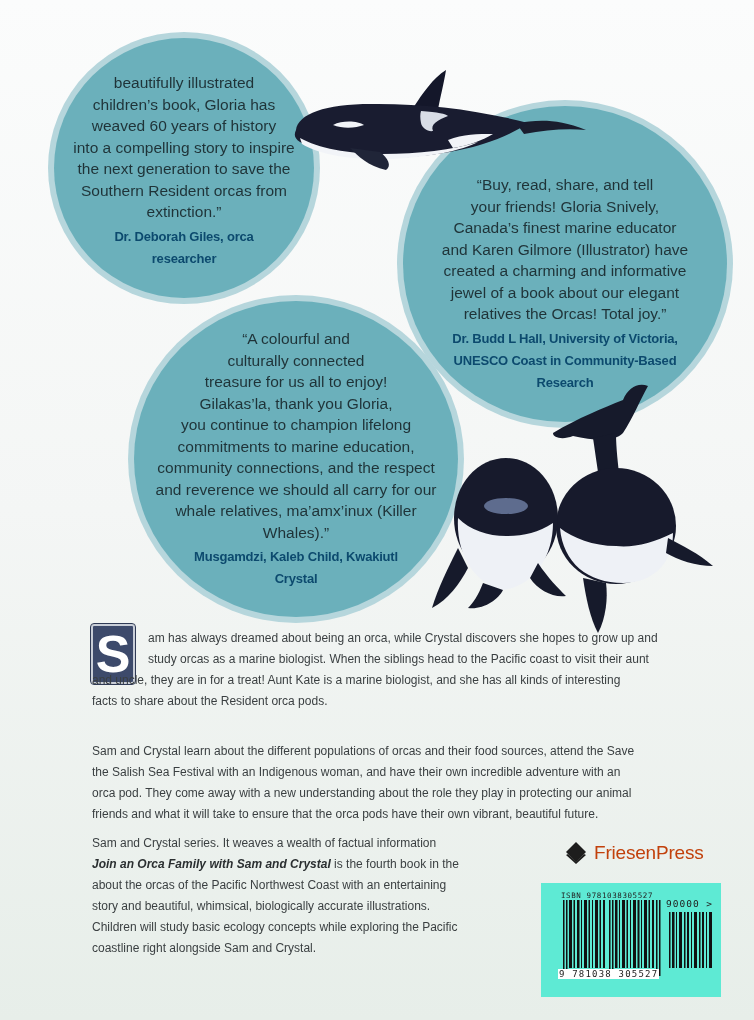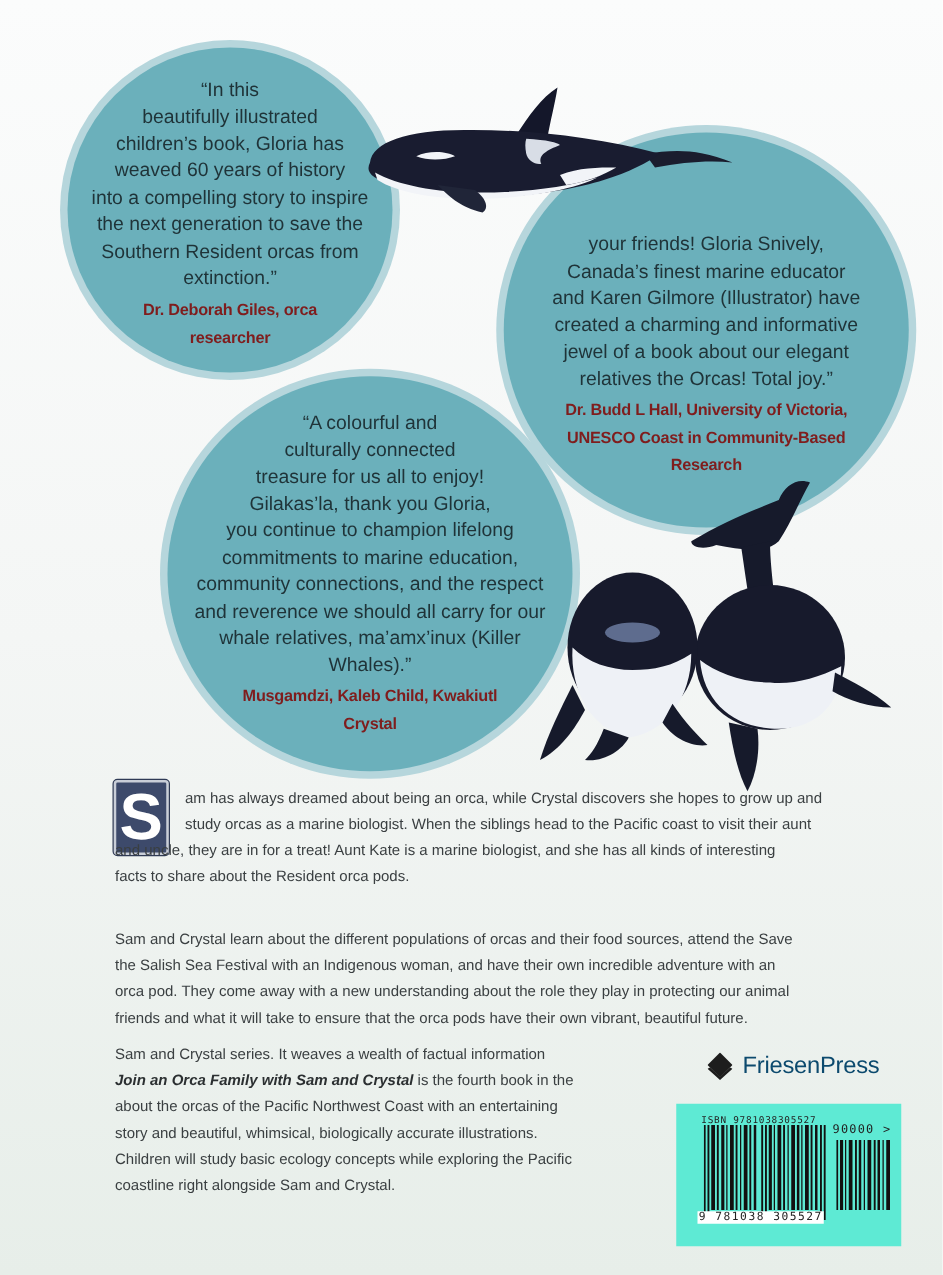--- a/index.html
+++ b/index.html
@@ -15,21 +15,21 @@
     box-shadow: 0 0 0 6px #b6d6dc;
     display: flex; flex-direction: column; align-items: center; justify-content: center;
     text-align: center; box-sizing: border-box;
   }
   .quote {
     color: #1f3338; font-size: 15.5px; line-height: 21.5px;
     font-family: "Liberation Sans", sans-serif;
   }
   .quote span { display: block; white-space: nowrap; }
   .attrib {
-    color: #7f1d1d; font-weight: bold; font-size: 13px; line-height: 22px;
+    color: #0c4a6e; font-weight: bold; font-size: 13px; line-height: 22px;
     margin-top: 3px; font-family: "Liberation Sans", sans-serif;
     letter-spacing: -0.2px;
   }
   .attrib span { display: block; white-space: nowrap; }
 
   #c1 { left: 54px; top: 38px; width: 260px; height: 260px; padding-top: 6px; }
   #c2 { left: 403px; top: 106px; width: 324px; height: 316px; padding-top: 40px; }
   #c3 { left: 134px; top: 301px; width: 324px; height: 316px; padding-top: 0px; }
 
   .orca-svg { position: absolute; }
@@ -48,21 +48,21 @@
     border-radius: 3px; color: #fff; font-weight: bold; font-size: 52px;
     display: flex; align-items: center; justify-content: center;
     font-family: "Liberation Sans", sans-serif; box-sizing: border-box;
   }
   .indent { padding-left: 56px; }
   .italic-bold { font-style: italic; font-weight: bold; color: #2b2f31; }
 
   .publisher {
     position: absolute; left: 566px; top: 842px; display: flex; align-items: center; gap: 8px;
   }
-  .publisher-name { font-size: 19px; color: #0c4a6e; letter-spacing: -0.2px; }
+  .publisher-name { font-size: 19px; color: #c2410c; letter-spacing: -0.2px; }
   .barcode-box {
     position: absolute; left: 541px; top: 883px; width: 180px; height: 114px;
     background: #5eead4;
   }
   .isbn-top {
     position: absolute; left: 20px; top: 8px; font-family: "DejaVu Sans Mono", monospace;
     font-size: 7.5px; color: #222; letter-spacing: 0.6px;
   }
   .price {
     position: absolute; left: 125px; top: 15px; font-family: "DejaVu Sans Mono", monospace;
@@ -72,37 +72,37 @@
     position: absolute; left: 17px; top: 86px; font-family: "DejaVu Sans Mono", monospace;
     font-size: 9px; color: #222; letter-spacing: 1.2px; background: #fff; padding: 0 1px;
   }
   .bars { position: absolute; }
 </style>
 </head>
 <body>
 
 <div class="circle" id="c1">
   <div class="quote">
-    <span>“In this</span>
     <span>beautifully illustrated</span>
     <span>children’s book, Gloria has</span>
     <span>weaved 60 years of history</span>
     <span>into a compelling story to inspire</span>
     <span>the next generation to save the</span>
     <span>Southern Resident orcas from</span>
     <span>extinction.”</span>
   </div>
   <div class="attrib">
     <span>Dr. Deborah Giles, orca</span>
     <span>researcher</span>
   </div>
 </div>
 
 <div class="circle" id="c2">
   <div class="quote">
+    <span>“Buy, read, share, and tell</span>
     <span>your friends!  Gloria Snively,</span>
     <span>Canada’s finest marine educator</span>
     <span>and Karen Gilmore (Illustrator) have</span>
     <span>created a charming and informative</span>
     <span>jewel of a book about our elegant</span>
     <span>relatives the Orcas!  Total joy.”</span>
   </div>
   <div class="attrib">
     <span>Dr. Budd L Hall, University of Victoria,</span>
     <span>UNESCO Coast in Community-Based</span>

